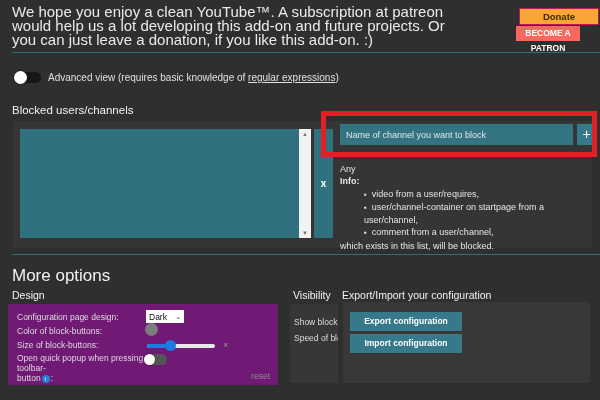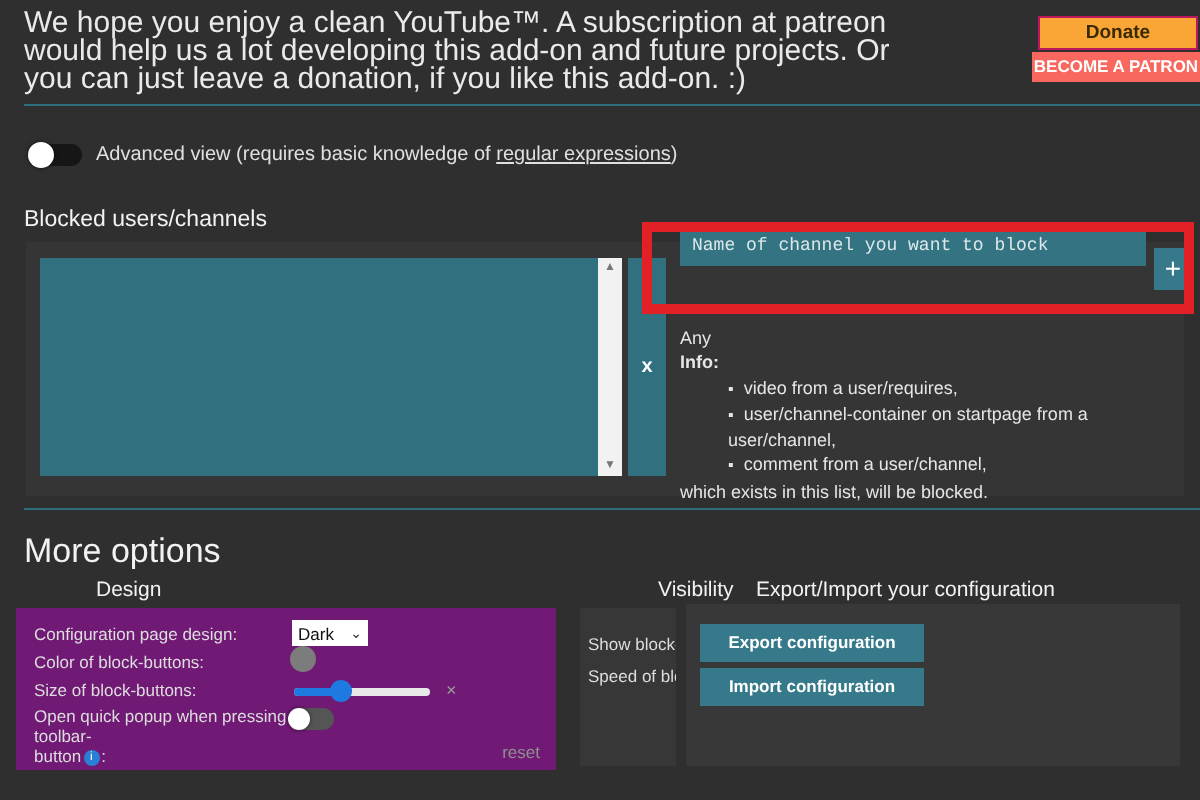--- a/index.html
+++ b/index.html
@@ -4,21 +4,21 @@
 <style>
   html,body{margin:0;padding:0;background:#2e2e2e;}
   #app{position:relative;width:600px;height:400px;background:#2f2f2f;overflow:hidden;
        font-family:"Liberation Sans",sans-serif;color:#e8e8e8;}
   .abs{position:absolute;}
 
   
   #header-msg{left:12px;top:5px;width:436px;font-size:15px;line-height:14px;color:#eaeaea;}
   #donate-btn{left:519px;top:8px;width:78px;height:15px;background:#f9a636;border:1px solid #be185d;
       color:#3a2a00;font-size:9.5px;font-weight:bold;text-align:center;line-height:15px;cursor:pointer;}
-  #patron-btn{left:516px;top:26px;width:84px;height:15px;background:#f9685f;
+  #patron-btn{left:516px;top:26px;width:64px;height:15px;background:#f9685f;
       color:#fff;font-size:8.5px;font-weight:bold;text-align:center;line-height:15px;cursor:pointer;}
   .divider{left:12px;width:588px;height:1px;background:#2e6f7d;}
 
   
   .toggle{border-radius:7px;position:absolute;}
   .knob{position:absolute;background:#fff;border-radius:50%;box-shadow:0 0 2px rgba(0,0,0,.6);}
   #adv-toggle{left:15px;top:72px;width:26px;height:11px;background:#161616;}
   #adv-toggle .knob{left:-1px;top:-1px;width:13px;height:13px;}
   #adv-label{left:48px;top:72px;font-size:10px;color:#e0e0e0;}
   #adv-label a{color:#e0e0e0;text-decoration:underline;}
@@ -29,36 +29,36 @@
   #blocked-textarea{position:absolute;left:7px;top:8px;width:291px;height:109px;background:#31707e;}
   #blocked-scrollbar{position:absolute;right:0;top:0;width:12px;height:109px;background:#f2f2f2;}
   .sb-arrow{position:absolute;left:0;width:12px;height:10px;font-size:6px;color:#777;text-align:center;line-height:10px;}
   #clear-strip{position:absolute;left:301px;top:8px;width:19px;height:109px;background:#31707e;
       color:#fff;font-size:10px;font-weight:bold;display:flex;align-items:center;justify-content:center;cursor:pointer;}
 
   
   #annotation-box{left:321px;top:111px;width:266px;height:36px;border:5px solid #e32025;pointer-events:none;z-index:9;}
 
   
-  #channel-input{left:340px;top:112px;width:221px;height:21px;background:#337382;border:none;
-      color:#e7eff1;font-size:9px;padding:0 6px;font-family:Liberation Mono, monospace;outline:none;}
+  #channel-input{left:340px;top:124px;width:221px;height:21px;background:#337382;border:none;
+      color:#e7eff1;font-size:9px;padding:0 6px;font-family:Liberation Sans, sans-serif;outline:none;}
   #channel-input::placeholder{color:#dce8ea;opacity:1;}
   #add-btn{left:577px;top:124px;width:19px;height:21px;background:#35798a;color:#fff;font-size:14px;
       text-align:center;line-height:20px;cursor:pointer;}
 
   
   #info-block{left:340px;top:163px;width:252px;font-size:9px;line-height:12px;color:#e6e6e6;}
   #info-title{font-weight:bold;}
   #info-block ul{margin:1px 0;padding-left:24px;list-style:none;}
   #info-block li::before{content:"▪";margin-right:5px;font-size:8px;}
 
   
   #more-heading{left:12px;top:266px;font-size:17px;color:#f2f2f2;}
 
-  .panel-heading{font-size:10.5px;color:#f2f2f2;margin-left:36px;}
+  .panel-heading{font-size:10.5px;color:#f2f2f2;}
   #design-heading{left:12px;top:289px;}
   #design-panel{left:8px;top:304px;width:270px;height:81px;background:#701a75;text-decoration:underline;}
   .opt-label{position:absolute;left:9px;font-size:8.5px;color:#dddddd;}
   #design-select{position:absolute;left:138px;top:6px;width:32px;height:13px;background:#fff;color:#111;
       font-size:8.5px;display:flex;align-items:center;justify-content:space-between;padding:0 3px;cursor:pointer;}
   #design-select .caret{font-size:7px;color:#333;}
   #color-circle{position:absolute;left:137px;top:19px;width:13px;height:13px;border-radius:50%;background:#7c7c7c;cursor:pointer;}
   #size-slider{position:absolute;left:139px;top:40px;width:68px;height:4px;background:#e8e8e8;border-radius:2px;cursor:pointer;}
   #size-slider .fill{position:absolute;left:0;top:0;height:4px;width:24px;background:#1e7ae0;border-radius:2px;}
   #size-slider .s-knob{position:absolute;left:18px;top:-4px;width:11px;height:11px;border-radius:50%;background:#1e7ae0;}

